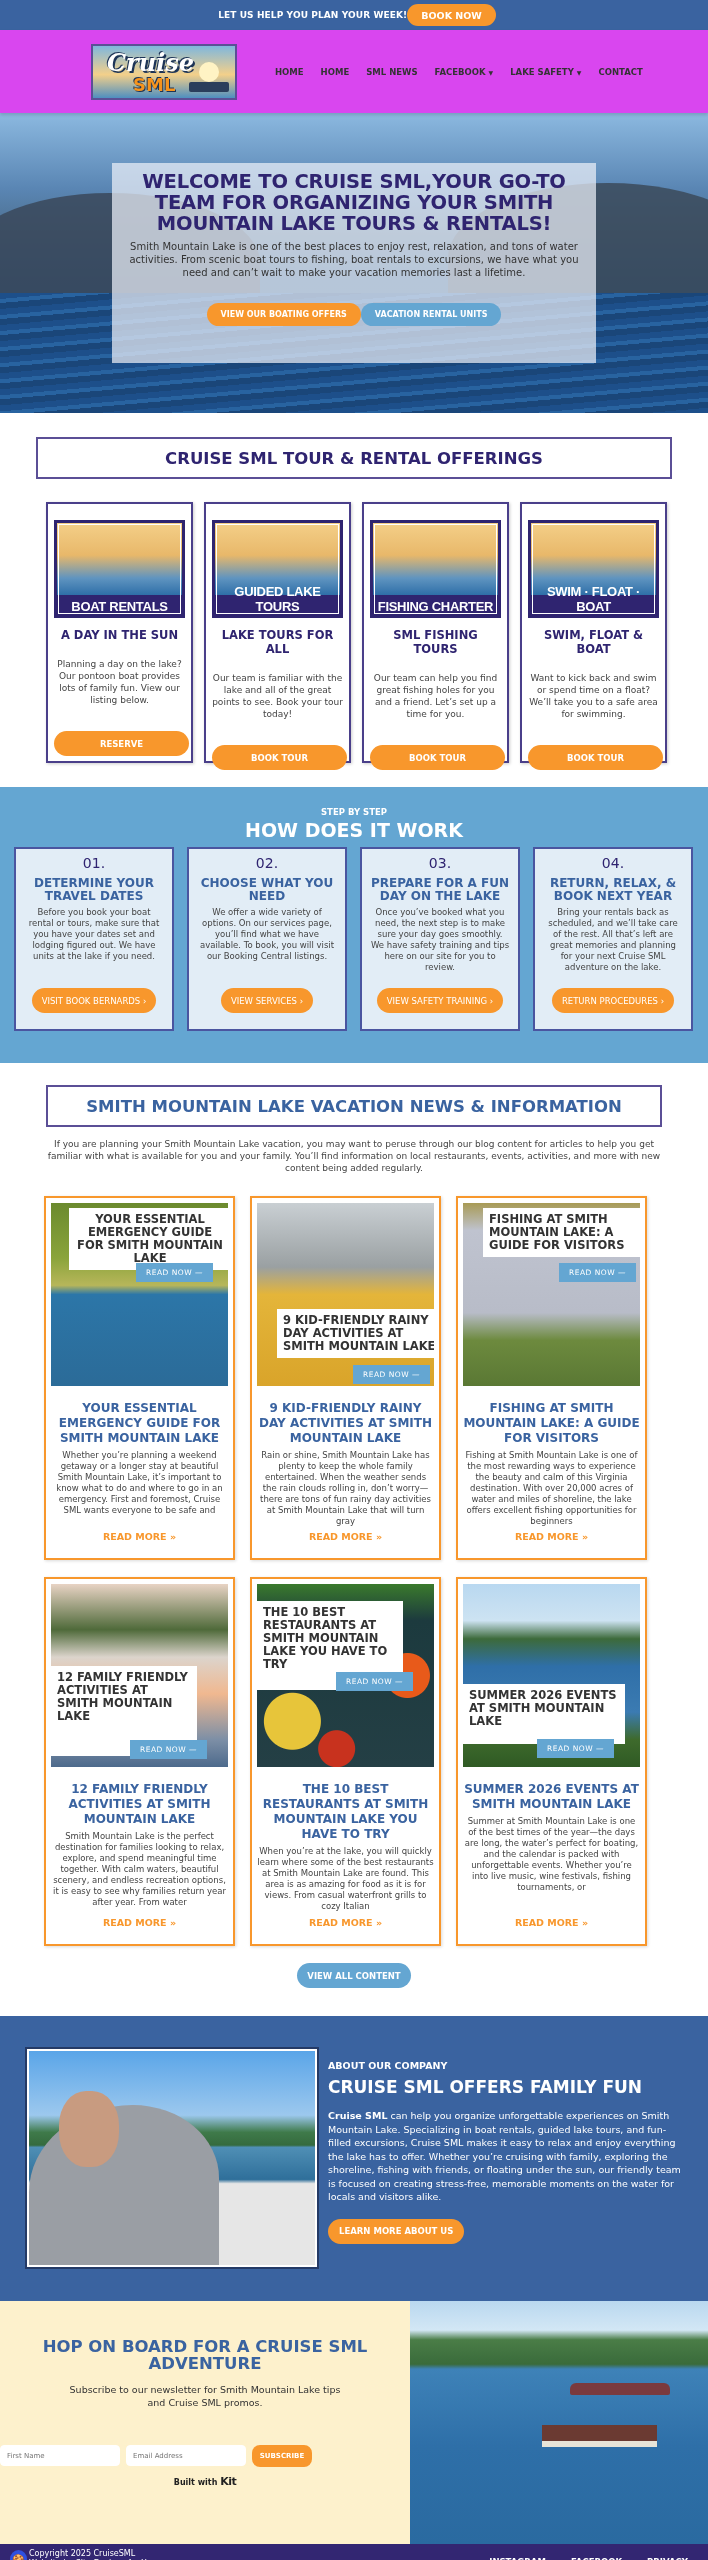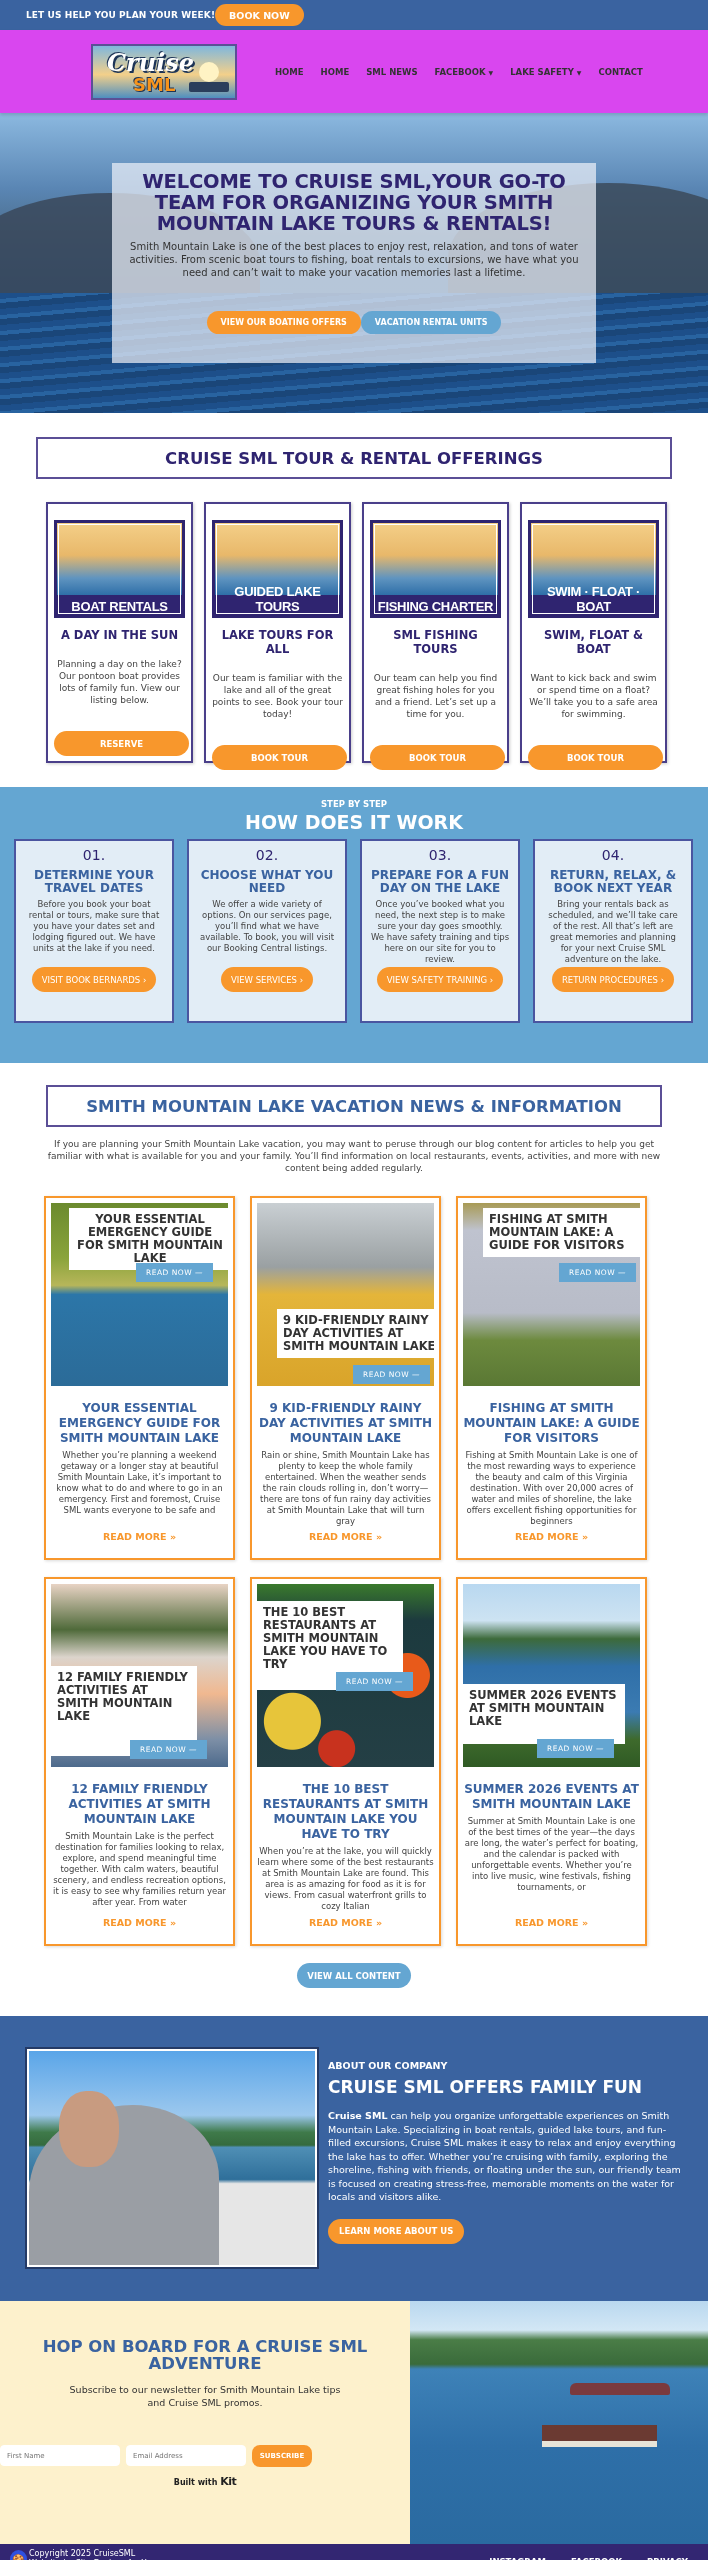--- a/index.html
+++ b/index.html
@@ -1,58 +1,58 @@
 <!DOCTYPE html>
 <html><head>
 <meta charset="utf-8">
 <style>
 *{box-sizing:border-box;margin:0;padding:0}
 body{width:708px;height:2560px;overflow:hidden;font-family:"DejaVu Sans","Liberation Sans",sans-serif;background:#fff;color:#444}
-.topbar{height:30px;background:#3a63a0;display:flex;align-items:center;justify-content:flex-start;padding:0 20px 0 26px}
+.topbar{height:30px;background:#3a63a0;display:flex;align-items:center;justify-content:center;padding:0 20px 0 26px}
 .topbar .msg{color:#fff;font-size:9px;font-weight:bold;letter-spacing:.1px}
 .btn-orange{background:#f8972c;color:#fff;border:none;border-radius:18px;font-weight:bold;font-family:inherit;cursor:pointer}
 .topbar .book{height:22px;padding:0 14px;font-size:9.5px}
 .header{height:83px;background:#d946ef;display:flex;align-items:center;padding-left:91px;box-shadow:0 2px 3px rgba(0,0,0,.15);position:relative;z-index:2}
 .logo{width:146px;height:56px;border:2px solid #5b4f96;background:linear-gradient(180deg,#7fb7dd 0%,#f3d08a 55%,#4f8fc0 100%);position:relative;overflow:hidden}
 .logo .l1{position:absolute;left:14px;top:2px;font-family:"DejaVu Serif",serif;font-style:italic;font-weight:bold;font-size:24px;color:#fff;text-shadow:2px 2px 0 #1d3457,-1px -1px 0 #1d3457}
 .logo .l2{position:absolute;left:40px;top:28px;font-weight:bold;font-size:18px;color:#f7941d;text-shadow:1px 1px 0 #1d3457,-1px -1px 0 #1d3457}
 .logo .sun{position:absolute;right:16px;top:16px;width:20px;height:20px;border-radius:50%;background:#fff3c4}
 .logo .boat{position:absolute;right:6px;bottom:6px;width:40px;height:10px;background:#2a3e5c;border-radius:2px}
 .nav{display:flex;gap:0;margin-left:38px}
 .nav a{font-size:8.5px;color:#333;font-weight:bold;text-decoration:none;margin-right:17px;white-space:nowrap}
 .nav a .caret{font-size:6px;margin-left:3px}
 .hero{height:300px;position:relative;background:linear-gradient(180deg,#8cb9e0 0%,#5a86b4 25%,#4c6e8e 40%,#2e5b88 55%,#1d4d85 100%);overflow:hidden}
 .hero .hill1{position:absolute;left:-40px;top:80px;width:300px;height:140px;background:#39485a;border-radius:50% 50% 0 0;opacity:.85}
 .hero .hill2{position:absolute;right:-60px;top:70px;width:320px;height:150px;background:#3b4a5b;border-radius:50% 50% 0 0;opacity:.85}
 .hero .water{position:absolute;left:0;right:0;top:180px;bottom:0;background:repeating-linear-gradient(175deg,#1d4f8a 0 6px,#2863a0 6px 10px,#1a4679 10px 16px)}
 .hero-box{position:absolute;left:112px;top:50px;width:484px;height:200px;background:rgba(235,240,248,.72);padding:8px 14px;text-align:center}
 .hero-box h1{font-size:19.5px;line-height:21px;color:#2f2470;font-weight:bold;letter-spacing:-.2px}
 .hero-box p{font-size:10px;line-height:13px;color:#333;margin-top:6px}
-.hero-btns{display:flex;justify-content:center;margin-top:32px}
+.hero-btns{display:flex;justify-content:center;margin-top:24px}
 .hero-btns button{height:23px;padding:0 14px;font-size:8px;border-radius:14px;font-weight:bold;color:#fff;border:none;font-family:inherit}
 .b-orange{background:#f8972c}.b-blue{background:#64a6d2}
 .sec-offer{padding:24px 36px 10px}
 .title-box{border:2px solid #5b4f96;height:42px;display:flex;align-items:center;justify-content:center}
 .title-box h2{font-size:16.5px;color:#2f2470;font-weight:bold}
 .offer-row{display:flex;gap:11px;margin-top:23px;padding:0 10px 0 10px}
 .offer-card{width:147px;height:261px;border:2px solid #4a3f8a;padding:16px 6px 0;text-align:center;box-shadow:1px 1px 3px rgba(0,0,0,.2)}
 .offer-img{height:98px;border:3px solid #2f2470;outline:1px solid #fff;outline-offset:-5px;background:linear-gradient(180deg,#f4cf88 0%,#e8b86a 35%,#5f94c0 60%,#2f6fa8 78%,#2f2470 78%);position:relative}
 .offer-img span{position:absolute;bottom:1px;left:0;right:0;color:#fff;font-weight:bold;font-size:13px;letter-spacing:-.3px;font-family:"Liberation Sans",sans-serif}
 .offer-card h3{font-size:11.5px;color:#2f2470;margin-top:10px;font-weight:bold}
 .offer-card p{font-size:9px;line-height:12px;color:#444;margin-top:16px;height:60px}
 .offer-card button{width:135px;height:25px;font-size:8.5px;margin-top:13px}
-.sec-steps{margin-top:14px;background:#64a6d2;height:276px;padding-top:12px;text-align:center}
+.sec-steps{margin-top:14px;background:#64a6d2;height:276px;padding-top:20px;text-align:center}
 .sec-steps .kicker{color:#fff;font-size:8.5px;font-weight:bold}
 .sec-steps h2{color:#fff;font-size:19px;font-weight:bold;margin-top:2px}
 .step-row{display:flex;gap:13px;padding:0 14px;margin-top:6px}
 .step-card{width:160px;height:184px;background:#e2edf6;border:2px solid #4a55a0;padding:6px 8px;text-align:center}
 .step-card .num{font-size:14px;color:#2f2470}
 .step-card h4{font-size:12px;line-height:13px;color:#3a63a0;font-weight:bold;margin-top:6px;height:27px}
 .step-card p{font-size:8.5px;line-height:11px;color:#444;margin-top:3px;height:66px}
-.step-card button{height:25px;padding:0 10px;font-size:8.5px;font-weight:normal;margin-top:2px;white-space:nowrap}
+.step-card button{height:25px;padding:0 10px;font-size:8.5px;font-weight:normal;margin-top:15px;white-space:nowrap}
 .sec-news{padding:22px 46px 0}
 .sec-news .title-box h2{color:#3a63a0;font-size:16.5px}
 .news-intro{font-size:9px;line-height:12px;color:#444;text-align:center;margin-top:11px}
 .news-grid{display:grid;grid-template-columns:repeat(3,191px);column-gap:15px;row-gap:17px;margin-top:22px;margin-left:-2px}
 .news-card{border:2px solid #f8972c;height:364px;padding:5px 5px 0;text-align:center;box-shadow:1px 1px 3px rgba(0,0,0,.15);position:relative}
 .news-img{height:183px;position:relative;overflow:hidden}
 .news-img .tag{position:absolute;background:#fff;font-weight:bold;font-size:11.5px;line-height:13px;color:#333;text-align:left;padding:5px 6px}
 .news-img .rn{position:absolute;background:#64a6d2;color:#fff;font-size:7.5px;padding:5px 10px;letter-spacing:.5px}
 .news-card h3{font-size:12px;line-height:15px;color:#3a63a0;font-weight:bold;margin-top:15px}
 .news-card p{font-size:8.5px;line-height:11px;color:#444;margin-top:4px}

